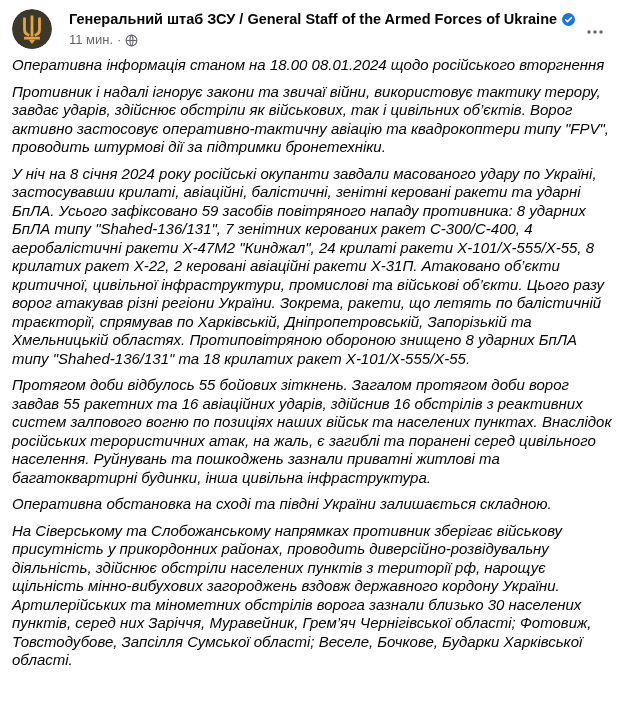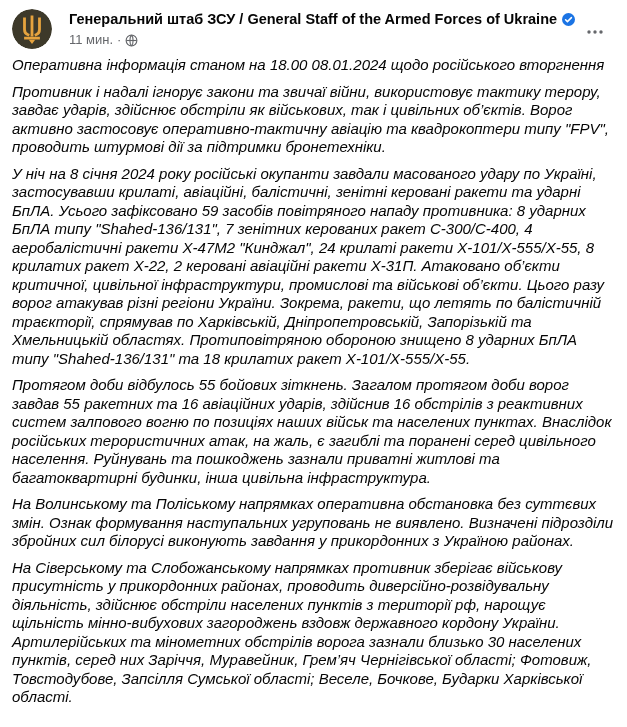--- a/index.html
+++ b/index.html
@@ -143,17 +143,17 @@
       </svg>
     </div>
 
   </header>
 
   <div class="post-body">
     <p>Оперативна інформація станом на 18.00 08.01.2024 щодо російського вторгнення</p>
     <p>Противник і надалі ігнорує закони та звичаї війни, використовує тактику терору, завдає ударів, здійснює обстріли як військових, так і цивільних об’єктів. Ворог активно застосовує оперативно-тактичну авіацію та квадрокоптери типу "FPV", проводить штурмові дії за підтримки бронетехніки.</p>
     <p>У ніч на 8 січня 2024 року російські окупанти завдали масованого удару по Україні, застосувавши крилаті, авіаційні, балістичні, зенітні керовані ракети та ударні БпЛА. Усього зафіксовано 59 засобів повітряного нападу противника: 8 ударних БпЛА типу "Shahed-136/131", 7 зенітних керованих ракет С-300/С-400, 4 аеробалістичні ракети Х-47М2 "Кинджал", 24 крилаті ракети Х-101/Х-555/Х-55, 8 крилатих ракет Х-22, 2 керовані авіаційні ракети Х-31П. Атаковано об’єкти критичної, цивільної інфраструктури, промислові та військові об’єкти. Цього разу ворог атакував різні регіони України. Зокрема, ракети, що летять по балістичній траєкторії, спрямував по Харківській, Дніпропетровській, Запорізькій та Хмельницькій областях. Протиповітряною обороною знищено 8 ударних БпЛА типу "Shahed-136/131" та 18 крилатих ракет Х-101/Х-555/Х-55.</p>
     <p>Протягом доби відбулось 55 бойових зіткнень. Загалом протягом доби ворог завдав 55 ракетних та 16 авіаційних ударів, здійснив 16 обстрілів з реактивних систем залпового вогню по позиціях наших військ та населених пунктах. Внаслідок російських терористичних атак, на жаль, є загиблі та поранені серед цивільного населення. Руйнувань та пошкоджень зазнали приватні житлові та багатоквартирні будинки, інша цивільна інфраструктура.</p>
-    <p>На Волинському та Поліському напрямках оперативна обстановка без суттєвих змін. Ознак формування наступальних угруповань не виявлено. Визначені підрозділи збройних сил білорусі виконують завдання у прикордонних з Україною районах.</p>
+    <p>Оперативна обстановка на сході та півдні України залишається складною.</p>
     <p>На Сіверському та Слобожанському напрямках противник зберігає військову присутність у прикордонних районах, проводить диверсійно-розвідувальну діяльність, здійснює обстріли населених пунктів з території рф, нарощує щільність мінно-вибухових загороджень вздовж державного кордону України. Артилерійських та мінометних обстрілів ворога зазнали близько 30 населених пунктів, серед них Заріччя, Муравейник, Грем’яч Чернігівської області; Фотовиж, Товстодубове, Запсілля  Сумської області; Веселе, Бочкове, Бударки Харківської області.</p>
   </div>
 
 </article>
 
 </body></html>

